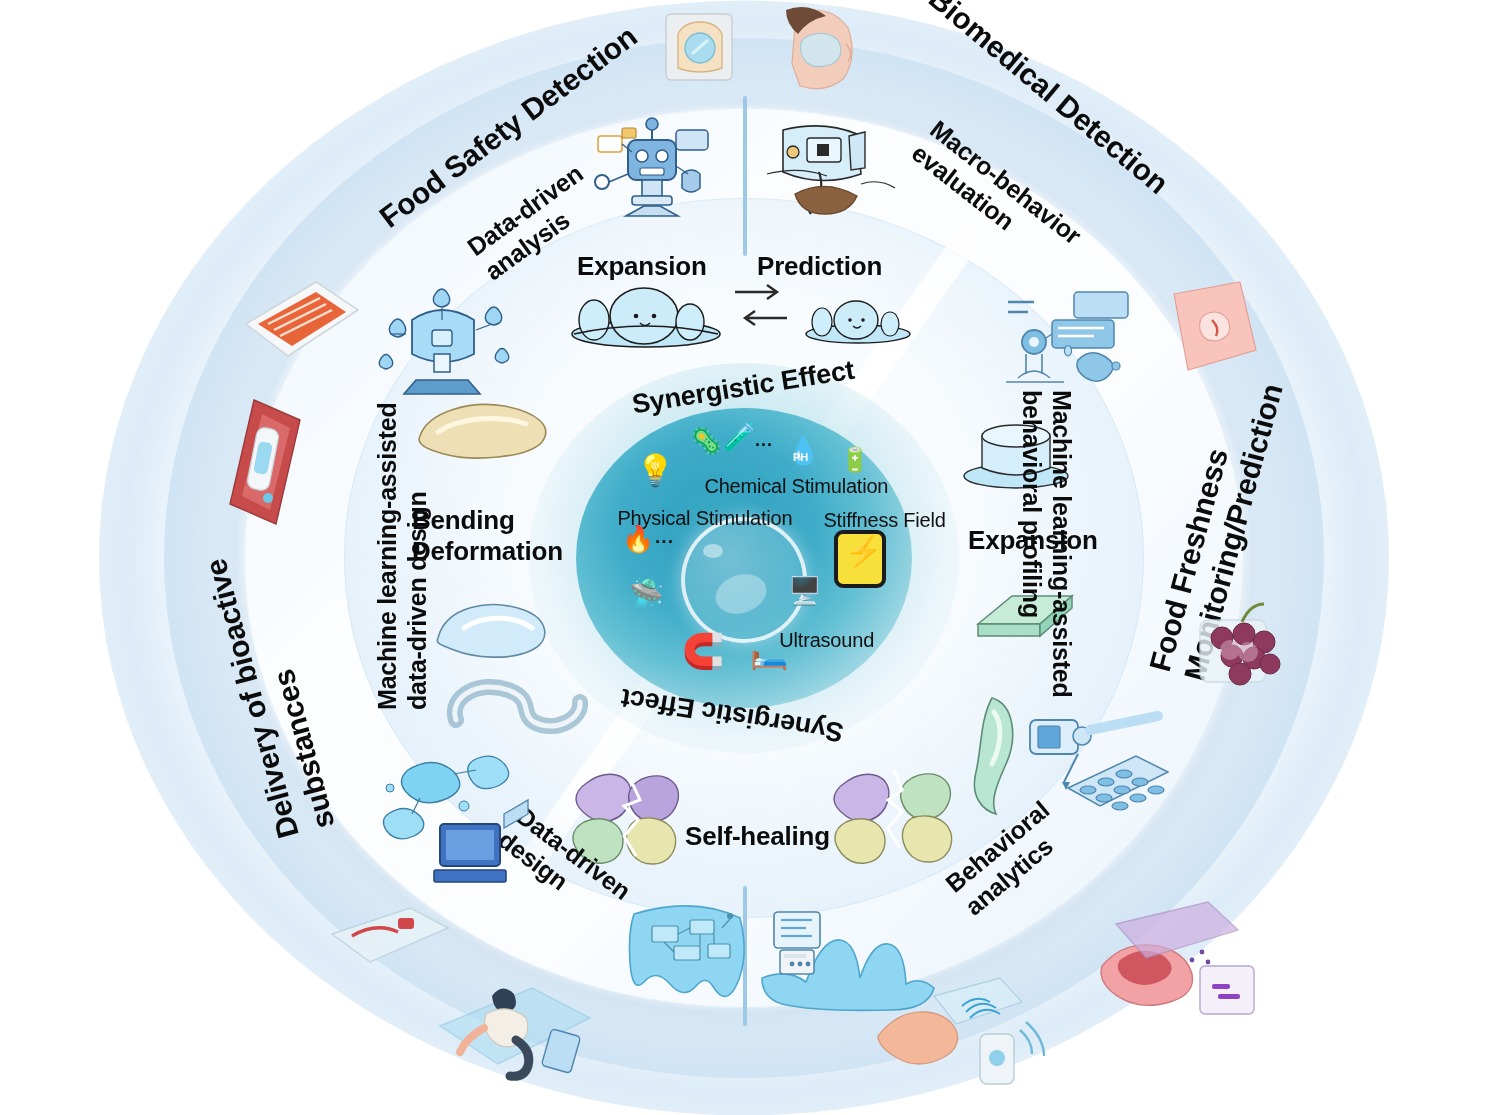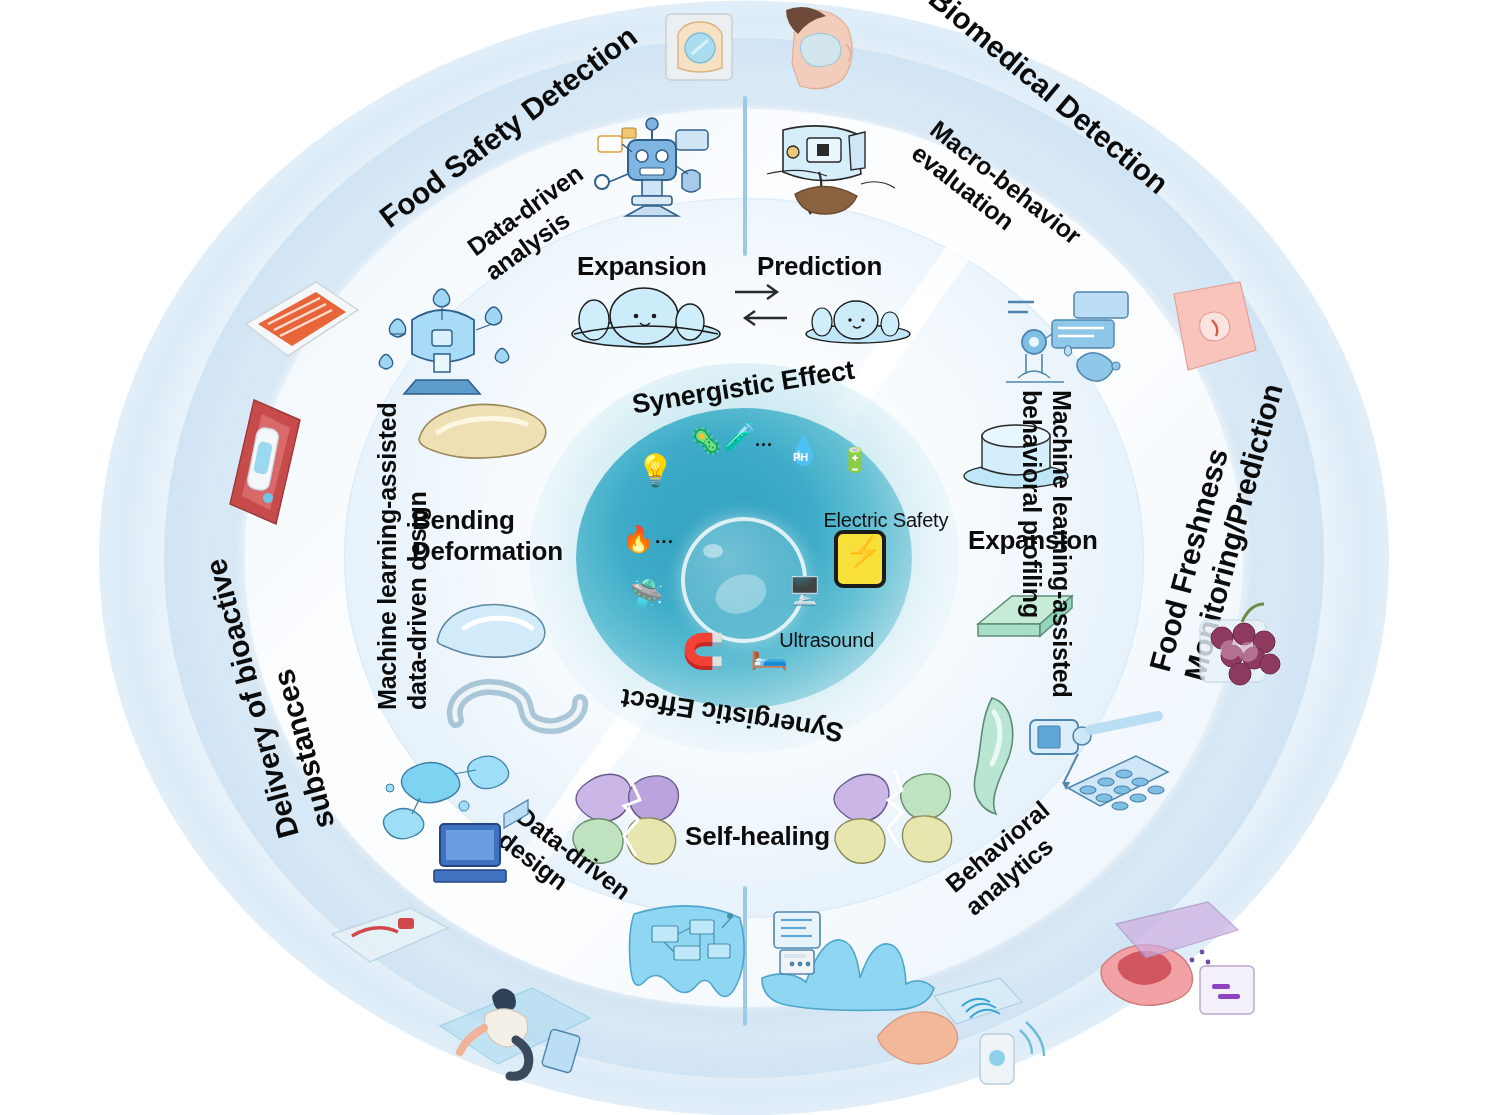--- a/index.html
+++ b/index.html
@@ -154,24 +154,30 @@
   <div class="beam b2"></div>
   <div class="beam b3"></div>
 
   <div class="divider-v divider-top"></div>
   <div class="divider-v divider-bot"></div>
 
   <div class="core-glow"></div>
   <div class="core"></div>
   <div class="bubble"></div>
 
-
+  <div class="lbl t-core ctr" style="left:596px;top:487px;width:130px;">
+    <span>Physical Stimulation</span>
+  </div>
+
+  <div class="lbl t-core ctr" style="left:683px;top:455px;width:128px;">
+    <span>Chemical Stimulation</span>
+  </div>
 
   <div class="lbl t-core ctr" style="left:802px;top:489px;width:92px;">
-    <span>Electric Safety</span>
+    <span>Stiffness Field</span>
   </div>
 
 
   <div class="lbl t-core ctr" style="left:757px;top:609px;width:118px;">
     <span>Ultrasound</span>
   </div>
 
   <div class="emoji" style="left:636px;top:455px;font-size:31px;">💡</div>
   <div class="emoji" style="left:622px;top:526px;font-size:26px;">🔥</div>
   <div class="emoji" style="left:655px;top:532px;font-size:19px;color:#111;font-weight:bold;">···</div>

